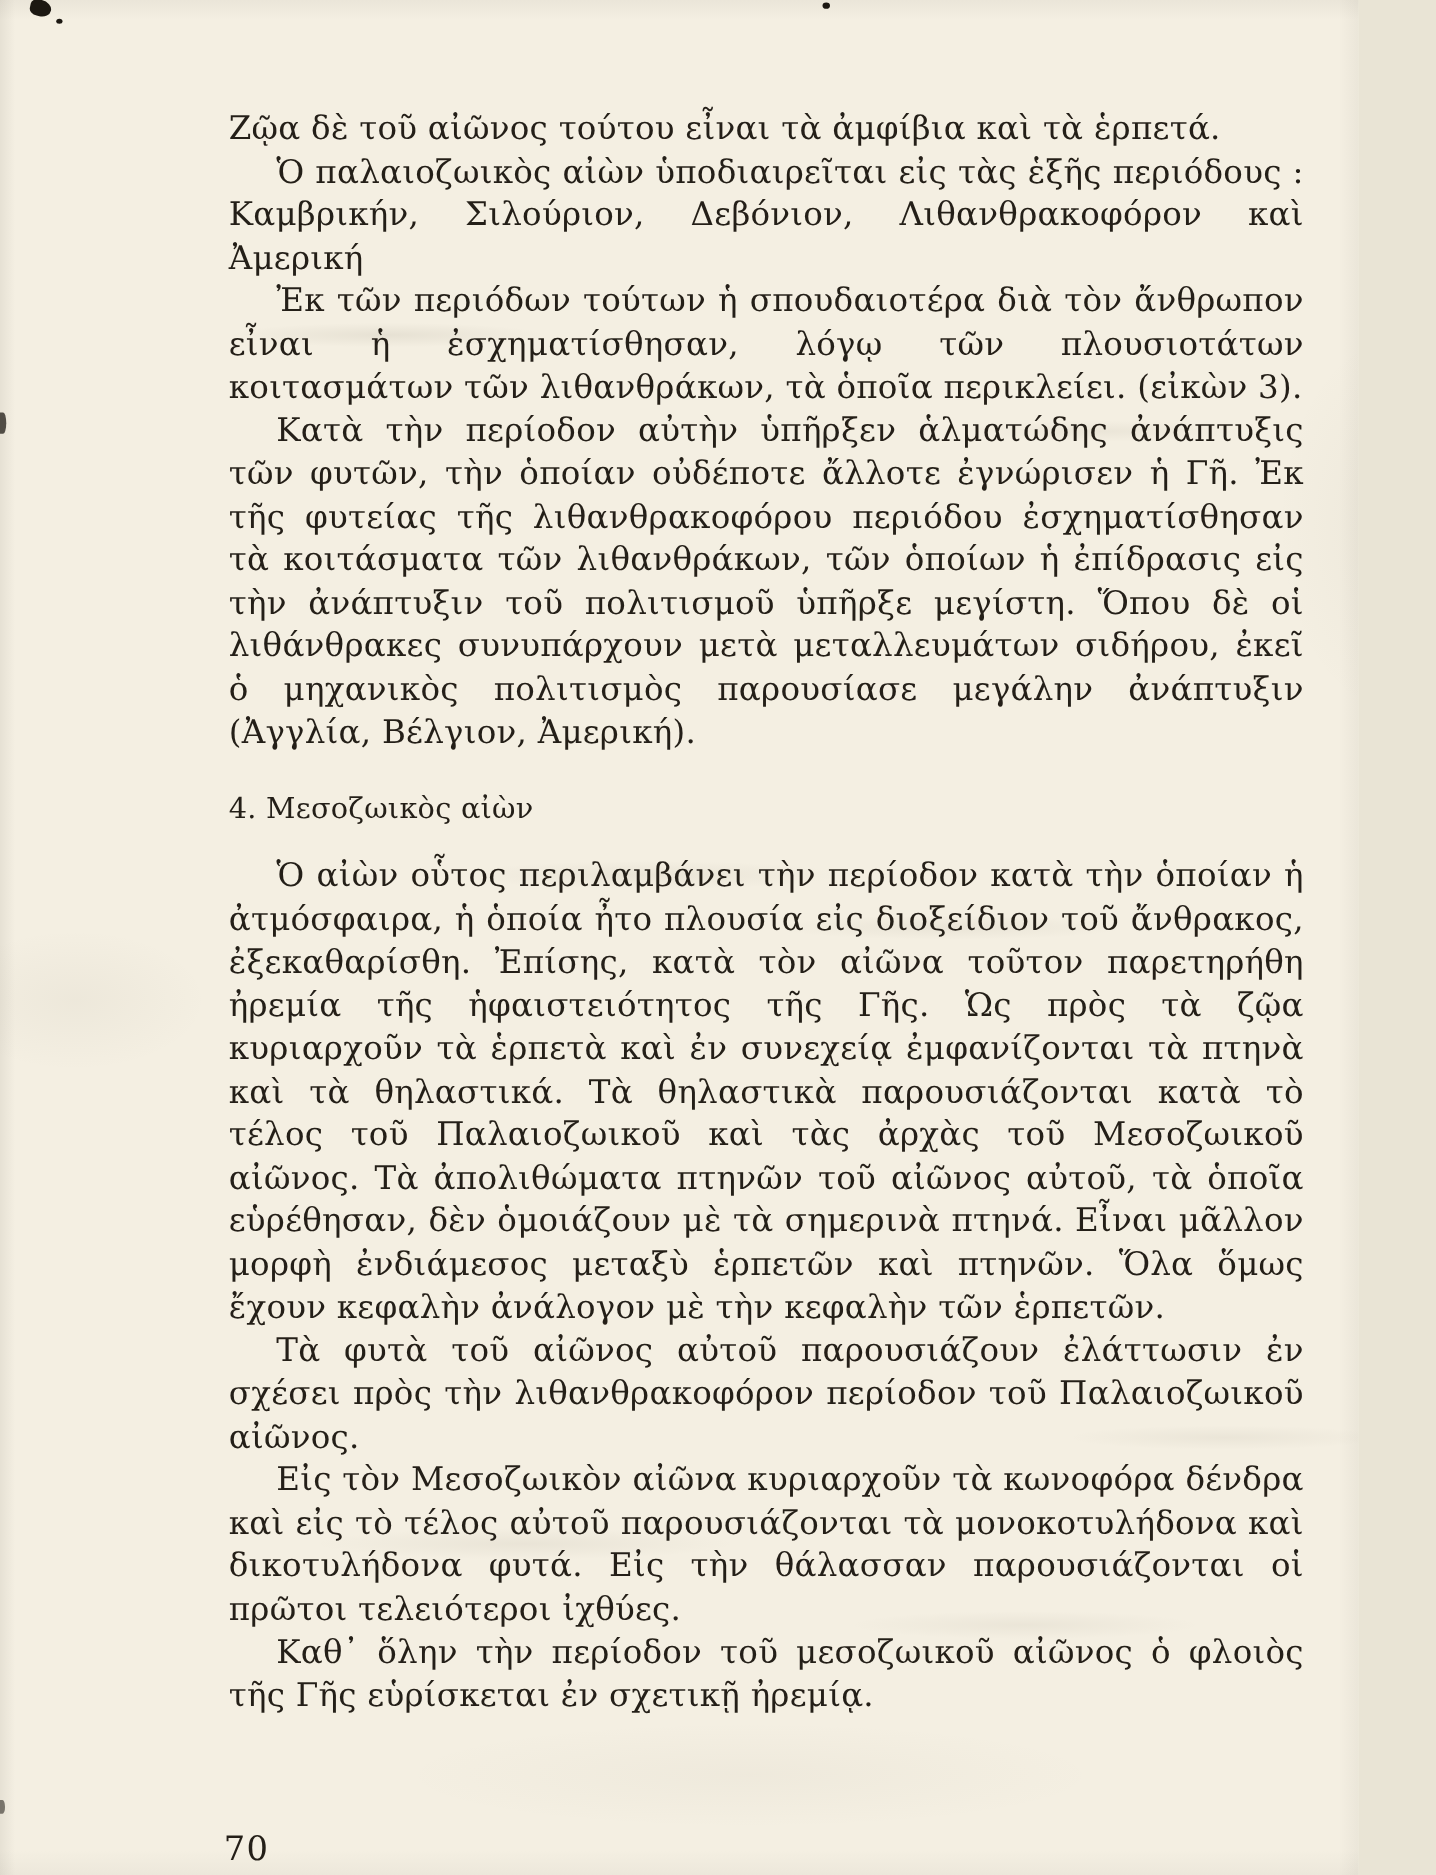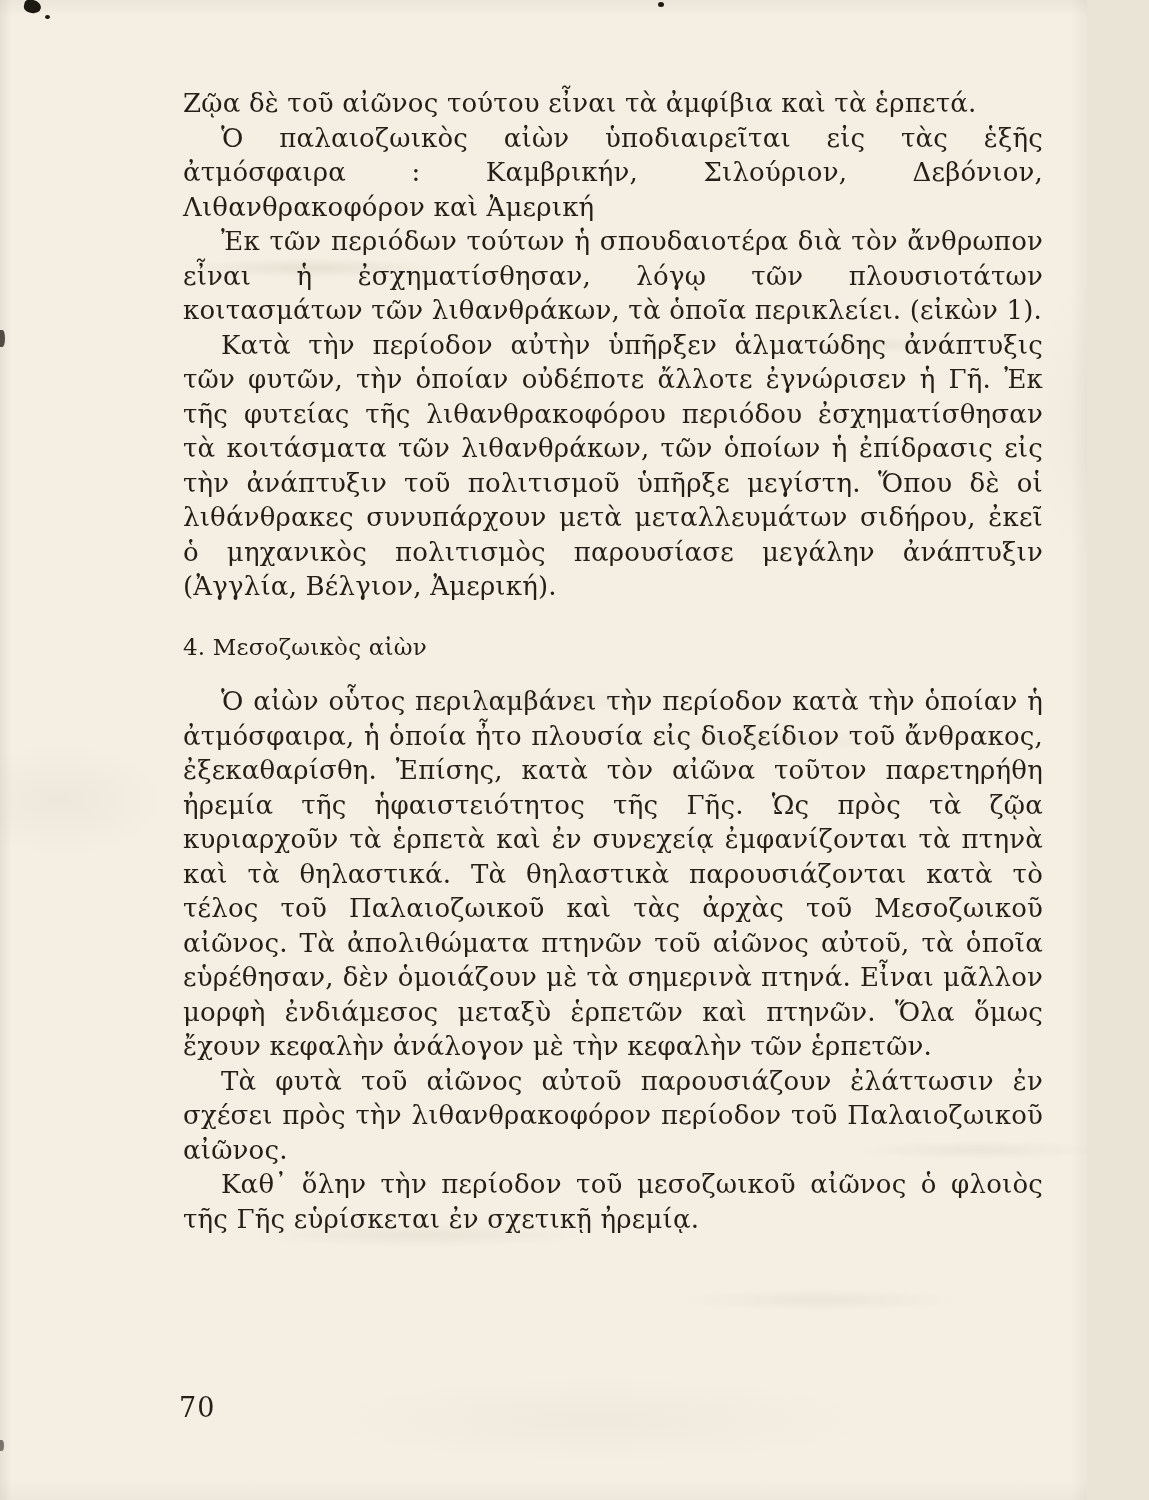--- a/index.html
+++ b/index.html
@@ -66,42 +66,43 @@
     font-weight: bold;
     margin: 26px 0 20px 0;
     text-align: left;
     line-height: 34.5px;
   }
   .seg { font-weight: normal; }
   .seg.bold { font-weight: normal; }
   .page-number {
     position: absolute;
     left: 179px;
-    top: 1392px;
+    top: 1464px;
     font-size: 27px;
     letter-spacing: 1px;
     text-align: center;
   }
 </style>
 </head>
 <body>
 
 <div class="page" style="--paper: #f4efe2; --ink: #241f18;">
   <div class="texture"></div>
   <div class="speck s1"></div>
   <div class="speck s2"></div>
   <div class="speck s3"></div>
   <div class="speck s4"></div>
   <div class="speck s5"></div>
 
   <div class="text-block">
       <p class="para"><span class="seg">Ζῷα δὲ τοῦ αἰῶνος τούτου εἶναι τὰ ἀμφίβια καὶ τὰ ἑρπετά.</span></p>
-      <p class="para indent"><span class="seg">Ὁ παλαιοζωικὸς αἰὼν ὑποδιαιρεῖται εἰς τὰς ἑξῆς ἀτμόσφαιρα : </span><span class="seg bold">Καμβρικήν, Σιλούριον, Δεβόνιον, Λιθανθρακοφόρον</span><span class="seg"> καὶ </span><span class="seg bold">Ἀμερική</span></p>
-      <p class="para indent"><span class="seg">Ἐκ τῶν περιόδων τούτων ἡ σπουδαιοτέρα διὰ τὸν ἄνθρωπον εἶναι ἡ </span><span class="seg bold">ἐσχηματίσθησαν</span><span class="seg">, λόγῳ τῶν πλουσιοτάτων κοιτασμάτων τῶν λιθανθράκων, τὰ ὁποῖα περικλείει. (εἰκὼν 1).</span></p>
+      <p class="para indent"><span class="seg">Ὁ παλαιοζωικὸς αἰὼν ὑποδιαιρεῖται εἰς τὰς ἑξῆς περιόδους : </span><span class="seg bold">Καμβρικήν, Σιλούριον, Δεβόνιον, Λιθανθρακοφόρον</span><span class="seg"> καὶ </span><span class="seg bold">Ἀμερική</span></p>
+      <p class="para indent"><span class="seg">Ἐκ τῶν περιόδων τούτων ἡ σπουδαιοτέρα διὰ τὸν ἄνθρωπον εἶναι ἡ </span><span class="seg bold">ἐσχηματίσθησαν</span><span class="seg">, λόγῳ τῶν πλουσιοτάτων κοιτασμάτων τῶν λιθανθράκων, τὰ ὁποῖα περικλείει. (εἰκὼν 3).</span></p>
       <p class="para indent"><span class="seg">Κατὰ τὴν περίοδον αὐτὴν ὑπῆρξεν ἁλματώδης ἀνάπτυξις τῶν φυτῶν, τὴν ὁποίαν οὐδέποτε ἄλλοτε ἐγνώρισεν ἡ Γῆ. Ἐκ τῆς φυτείας τῆς λιθανθρακοφόρου περιόδου ἐσχηματίσθησαν τὰ κοιτάσματα τῶν λιθανθράκων, τῶν ὁποίων ἡ ἐπίδρασις εἰς τὴν ἀνάπτυξιν τοῦ πολιτισμοῦ ὑπῆρξε μεγίστη. Ὅπου δὲ οἱ λιθάνθρακες συνυπάρχουν μετὰ μεταλλευμάτων σιδήρου, ἐκεῖ ὁ μηχανικὸς πολιτισμὸς παρουσίασε μεγάλην ἀνάπτυξιν (Ἀγγλία, Βέλγιον, Ἀμερική).</span></p>
       <h2 class="heading"><span class="seg bold">4. Μεσοζωικὸς αἰὼν</span></h2>
       <p class="para indent"><span class="seg">Ὁ αἰὼν οὗτος περιλαμβάνει τὴν περίοδον κατὰ τὴν ὁποίαν ἡ ἀτμόσφαιρα, ἡ ὁποία ἦτο πλουσία εἰς διοξείδιον τοῦ ἄνθρακος, ἐξεκαθαρίσθη. Ἐπίσης, κατὰ τὸν αἰῶνα τοῦτον παρετηρήθη ἠρεμία τῆς ἡφαιστειότητος τῆς Γῆς. Ὡς πρὸς τὰ ζῷα κυριαρχοῦν τὰ ἑρπετὰ καὶ ἐν συνεχείᾳ ἐμφανίζονται τὰ πτηνὰ καὶ τὰ θηλαστικά. Τὰ θηλαστικὰ παρουσιάζονται κατὰ τὸ τέλος τοῦ Παλαιοζωικοῦ καὶ τὰς ἀρχὰς τοῦ Μεσοζωικοῦ αἰῶνος. Τὰ ἀπολιθώματα πτηνῶν τοῦ αἰῶνος αὐτοῦ, τὰ ὁποῖα εὑρέθησαν, δὲν ὁμοιάζουν μὲ τὰ σημερινὰ πτηνά. Εἶναι μᾶλλον μορφὴ ἐνδιάμεσος μεταξὺ ἑρπετῶν καὶ πτηνῶν. Ὅλα ὅμως ἔχουν κεφαλὴν ἀνάλογον μὲ τὴν κεφαλὴν τῶν ἑρπετῶν.</span></p>
       <p class="para indent"><span class="seg">Τὰ φυτὰ τοῦ αἰῶνος αὐτοῦ παρουσιάζουν ἐλάττωσιν ἐν σχέσει πρὸς τὴν λιθανθρακοφόρον περίοδον τοῦ Παλαιοζωικοῦ αἰῶνος.</span></p>
+      <p class="para indent"><span class="seg">Εἰς τὸν Μεσοζωικὸν αἰῶνα κυριαρχοῦν τὰ κωνοφόρα δένδρα καὶ εἰς τὸ τέλος αὐτοῦ παρουσιάζονται τὰ μονοκοτυλήδονα καὶ δικοτυλήδονα φυτά. Εἰς τὴν θάλασσαν παρουσιάζονται οἱ πρῶτοι </span><span class="seg bold">τελειότεροι</span><span class="seg"> ἰχθύες.</span></p>
       <p class="para indent"><span class="seg">Καθ᾽ ὅλην τὴν περίοδον τοῦ μεσοζωικοῦ αἰῶνος ὁ φλοιὸς τῆς Γῆς εὑρίσκεται ἐν σχετικῇ ἠρεμίᾳ.</span></p>
     </div>
 
   <div class="page-number">70</div>
 </div>
 
 </body></html>

